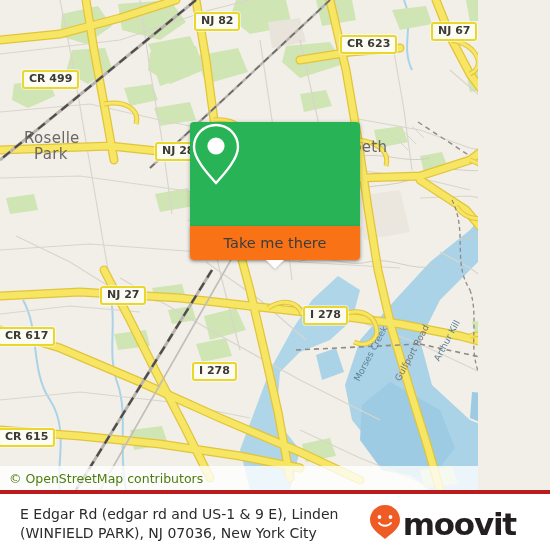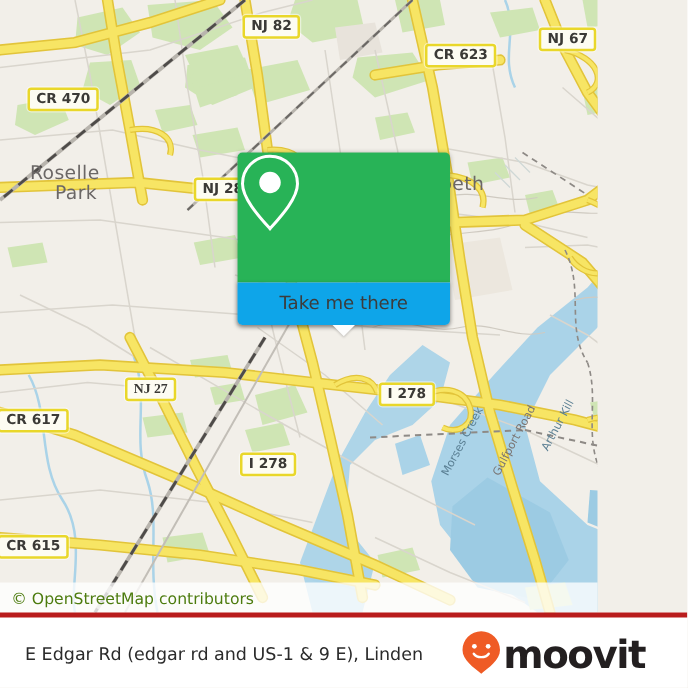--- a/index.html
+++ b/index.html
@@ -41,21 +41,21 @@
     font-family:"DejaVu Sans",sans-serif;font-size:12.5px;color:#4d7c0f;padding-left:9px;
   }
 
   
   #popup{position:absolute;left:190px;top:122px;width:170px;}
   #popup-head{
     height:104px;background:#28b357;border-radius:4px 4px 0 0;
     display:flex;align-items:center;justify-content:center;
   }
   #popup-foot{
-    height:34px;background:#0ea5e9;border-radius:0 0 4px 4px;
+    height:34px;background:#f97316;border-radius:0 0 4px 4px;
     display:flex;align-items:center;justify-content:center;
     box-shadow:0 1px 3px rgba(0,0,0,.25);
     position:relative;
   }
   #popup-foot .label{font-size:14.5px;color:#3c3c3c;font-family:"DejaVu Sans",sans-serif;}
   #popup-tail{
     position:absolute;left:50%;top:100%;margin-left:-9px;
     width:0;height:0;border-left:9px solid transparent;border-right:9px solid transparent;
     border-top:9px solid #fdfdfd;
     filter:drop-shadow(0 1px 1px rgba(0,0,0,.2));
@@ -267,31 +267,31 @@
 
         <g stroke="#cfd8d6" fill="none" stroke-width="1">
           <path d="M396 138 L408 150 M404 132 L416 144 M412 126 L424 138"></path>
         </g>
       </g>
     </svg>
 
     <div class="shield" style="left:194px;top:12px;">NJ 82</div>
     <div class="shield" style="left:308px;top:35px;margin-left:32px;">CR 623</div>
     <div class="shield" style="left:431px;top:22px;">NJ 67</div>
-    <div class="shield" style="left:22px;top:70px;">CR 470</div>
+    <div class="shield" style="left:22px;top:70px;">CR 499</div>
     <div class="shield" style="left:155px;top:142px;">NJ 28</div>
-    <div class="shield" style="left:100px;top:302px;font-family:Liberation Serif, serif;">NJ 27</div>
+    <div class="shield" style="left:100px;top:286px;">NJ 27</div>
     <div class="shield" style="left:303px;top:306px;">I 278</div>
     <div class="shield" style="left:-2px;top:327px;">CR 617</div>
     <div class="shield" style="left:192px;top:362px;">I 278</div>
     <div class="shield" style="left:-2px;top:428px;">CR 615</div>
     <div class="shield" style="left:497px;top:431px;">I 278</div>
 
     <div class="maplabel place-lg" style="left:24px;top:131px;">Roselle</div>
-    <div class="maplabel place-lg" style="left:44px;top:147px;">Park</div>
+    <div class="maplabel place-lg" style="left:34px;top:147px;">Park</div>
     <div class="maplabel place-lg" style="left:352px;top:140px;">beth</div>
 
     <div class="maplabel water-lbl" style="left:352px;top:378px;transform:rotate(-62deg);transform-origin:left top;">Morses Creek</div>
     <div class="maplabel street-lbl" style="left:393px;top:378px;transform:rotate(-62deg);transform-origin:left top;">Gulfport Road</div>
     <div class="maplabel water-lbl" style="left:432px;top:358px;transform:rotate(-62deg);transform-origin:left top;">Arthur Kill</div>
     <div class="maplabel street-lbl" style="left:512px;top:92px;transform:rotate(-22deg);transform-origin:left top;">Raymond</div>
 
     <div id="popup">
       <div id="popup-shadow"></div>
       <div id="popup-head">
@@ -309,20 +309,21 @@
     </div>
 
     <div id="attrib">
       <span>© OpenStreetMap contributors</span>
     </div>
   </div>
 
   <div id="bottombar">
     <div id="addr">
       <div>E Edgar Rd (edgar rd and US-1 &amp; 9 E), Linden</div>
+      <div>(WINFIELD PARK), NJ 07036, New York City</div>
     </div>
     <div id="logo">
       <span>
         <svg width="32" height="36" viewBox="0 0 32 36" aria-hidden="true">
           <path d="M16 1 C7.7 1 1 7.7 1 16 C1 24 10 30 16 35 C22 30 31 24 31 16 C31 7.7 24.3 1 16 1 Z" fill="#ef5b25"></path>
           <circle cx="10.5" cy="13" r="1.9" fill="#ffffff"></circle>
           <circle cx="21.5" cy="13" r="1.9" fill="#ffffff"></circle>
           <path d="M10 19 C12.5 22.6 19.5 22.6 22 19" fill="none" stroke="#ffffff" stroke-width="1.9" stroke-linecap="round"></path>
         </svg>
       </span>

